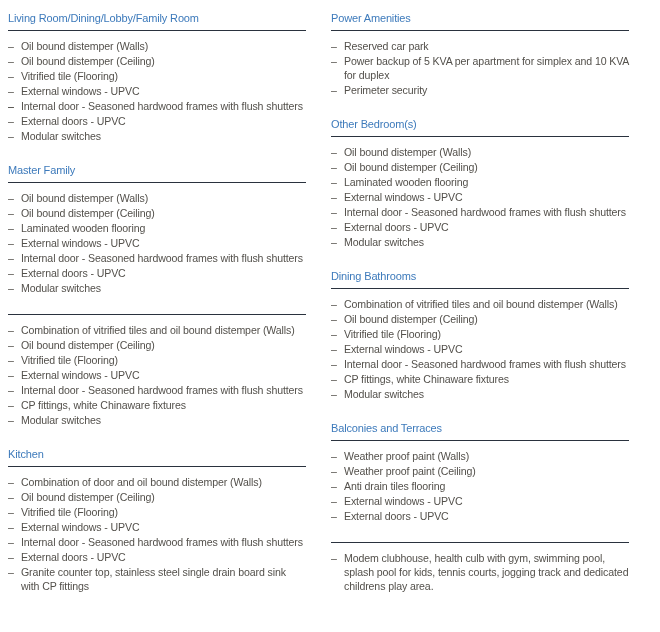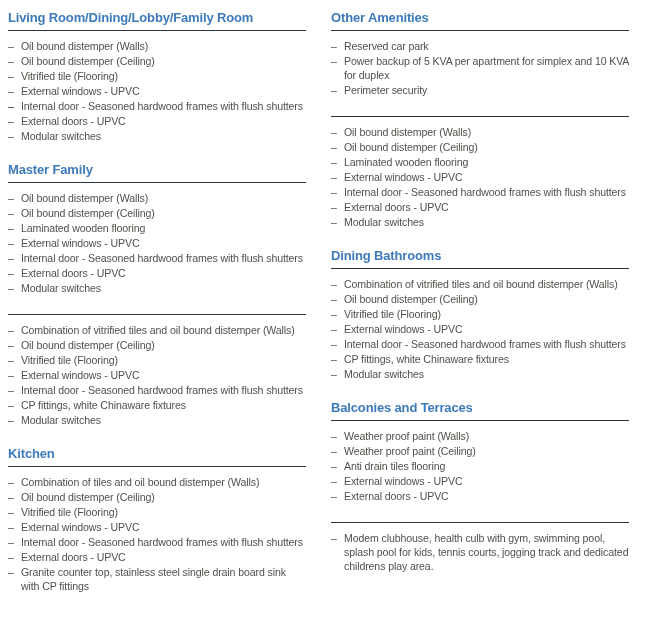--- a/index.html
+++ b/index.html
@@ -22,22 +22,22 @@
   }
   .col {
     flex: 0 0 298px;
     width: 298px;
   }
   .spec-section {
     margin-bottom: 19px;
   }
   .sec-title {
     margin: 0 0 4px 0;
-    font-size: 13px;
-    font-weight: 700;
+    font-size: 11px;
+    font-weight: 400;
     letter-spacing: -0.15px;
     color: var(--heading-color, #3d7abb);
     line-height: 16px;
   }
   .sec-rule {
     height: 0;
     border: none;
     border-bottom: 1.5px solid var(--divider-color, #2a323e);
     margin: 0 0 8px 0;
   }
@@ -107,45 +107,46 @@
           <li><span class="dash">–</span><span>Internal door - Seasoned hardwood frames with flush shutters</span></li>
           <li><span class="dash">–</span><span>CP fittings, white Chinaware fixtures</span></li>
           <li><span class="dash">–</span><span>Modular switches</span></li>
         </ul>
     </section>
 
     <section class="spec-section">
       <h2 class="sec-title">Kitchen</h2>
       <div class="sec-rule"></div>
       <ul class="spec-list">
-          <li><span class="dash">–</span><span>Combination of tiles and oil bound distemper (Walls)</span></li>
+          <li><span class="dash">–</span><span>Combination of door and oil bound distemper (Walls)</span></li>
           <li><span class="dash">–</span><span>Oil bound distemper (Ceiling)</span></li>
           <li><span class="dash">–</span><span>Vitrified tile (Flooring)</span></li>
           <li><span class="dash">–</span><span>External windows - UPVC</span></li>
           <li><span class="dash">–</span><span>Internal door - Seasoned hardwood frames with flush shutters</span></li>
           <li><span class="dash">–</span><span>External doors - UPVC</span></li>
           <li><span class="dash">–</span><span>Granite counter top, stainless steel single drain board sink with CP fittings</span></li>
         </ul>
     </section>
 
   </div>
 
   <div class="col">
 
     <section class="spec-section">
-      <h2 class="sec-title">Other Amenities</h2>
+      <h2 class="sec-title">Power Amenities</h2>
       <div class="sec-rule"></div>
       <ul class="spec-list">
           <li><span class="dash">–</span><span>Reserved car park</span></li>
           <li><span class="dash">–</span><span>Power backup of 5 KVA per apartment for simplex and 10 KVA for duplex</span></li>
           <li><span class="dash">–</span><span>Perimeter security</span></li>
         </ul>
     </section>
 
     <section class="spec-section">
+      <h2 class="sec-title">Other Bedroom(s)</h2>
       <div class="sec-rule"></div>
       <ul class="spec-list">
           <li><span class="dash">–</span><span>Oil bound distemper (Walls)</span></li>
           <li><span class="dash">–</span><span>Oil bound distemper (Ceiling)</span></li>
           <li><span class="dash">–</span><span>Laminated wooden flooring</span></li>
           <li><span class="dash">–</span><span>External windows - UPVC</span></li>
           <li><span class="dash">–</span><span>Internal door - Seasoned hardwood frames with flush shutters</span></li>
           <li><span class="dash">–</span><span>External doors - UPVC</span></li>
           <li><span class="dash">–</span><span>Modular switches</span></li>
         </ul>

